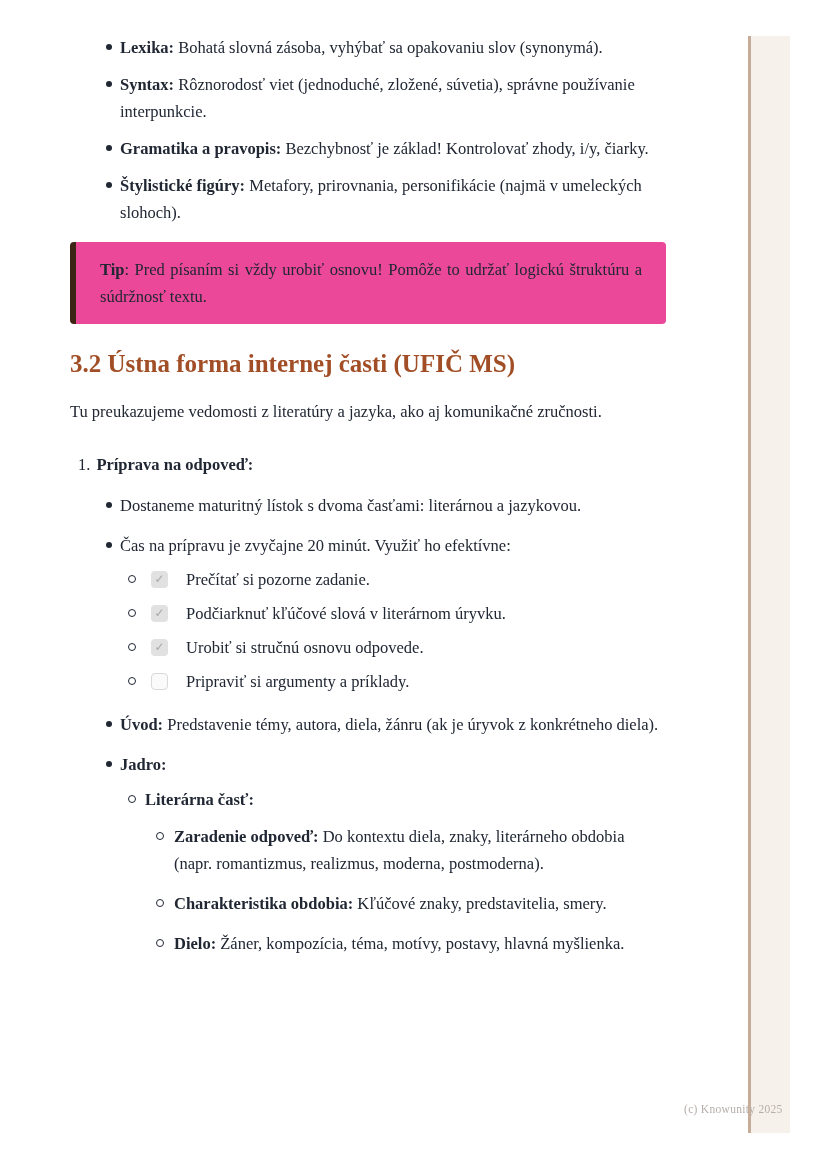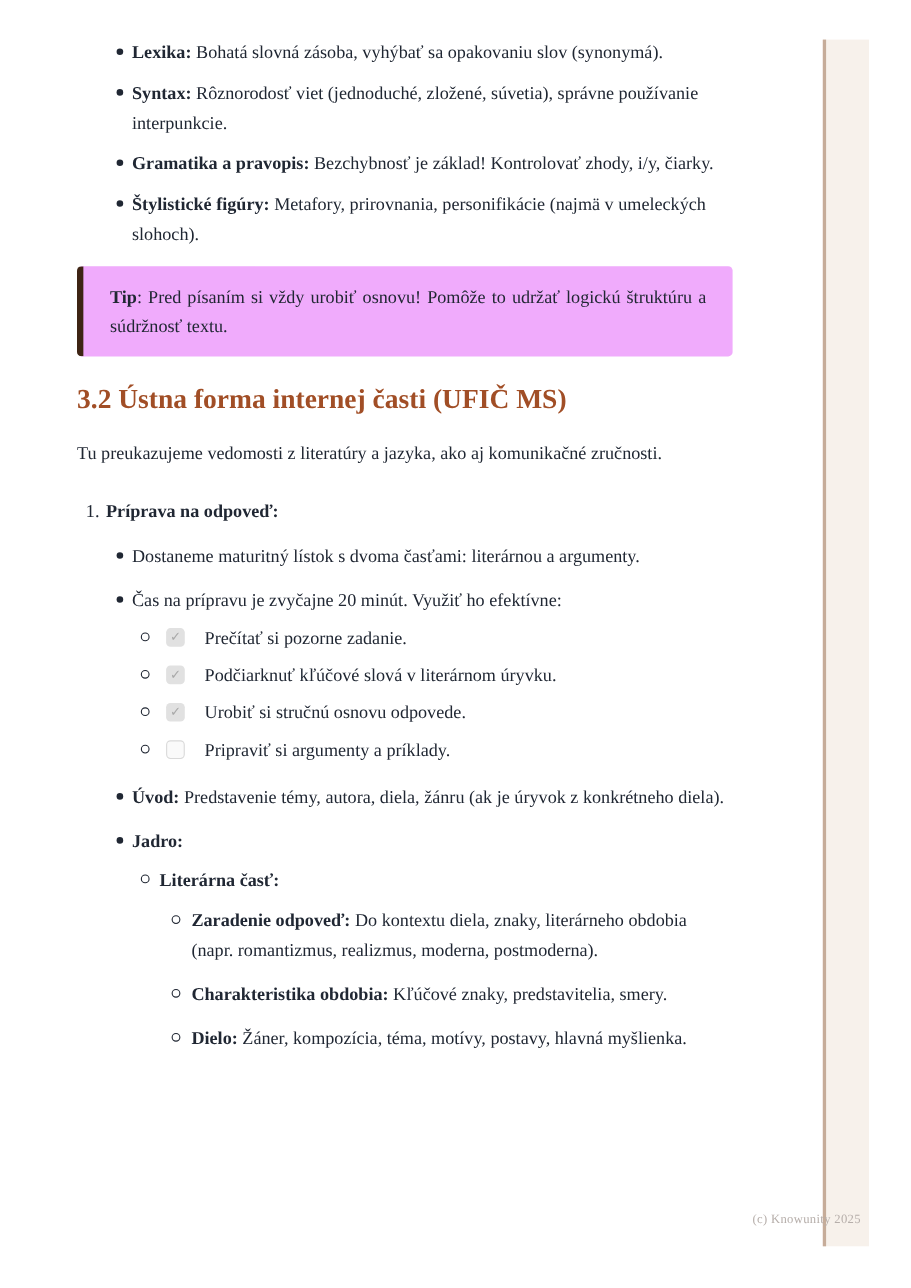--- a/index.html
+++ b/index.html
@@ -33,21 +33,21 @@
   .top-list > li { position:relative; padding-left:50px; margin-bottom:10px; }
   .disc {
     position:absolute; left:36px; top:10px;
     width:6px; height:6px; border-radius:50%;
     background:#202733;
   }
 
   
   .tip-box {
     margin-top:16px;
-    background:#f0abfc;
+    background:#ec4899;
     border-left:6px solid #3e2414;
     border-radius:4px;
     padding:14px 24px;
     text-align:justify;
   }
 
   
   .section-heading {
     margin:24px 0 0 0;
     font-size:25px;
@@ -146,21 +146,21 @@
 
     <ol class="num-list">
 
       <li class="num-item">
         <div class="num-head">
           <span class="num">1.</span><span>Príprava na odpoveď:</span>
         </div>
         <ul class="sub-bullets">
           <li>
             <span class="disc"></span>
-            <span>Dostaneme maturitný lístok s dvoma časťami: literárnou a argumenty.</span>
+            <span>Dostaneme maturitný lístok s dvoma časťami: literárnou a jazykovou.</span>
           </li>
           <li>
             <span class="disc"></span>
             <span>Čas na prípravu je zvyčajne 20 minút. Využiť ho efektívne:</span>
             <ul class="checklist">
               <li>
                 <span class="circle"></span>
                 <span class="checkbox" data-checked="true">✓</span>
                 <span>Prečítať si pozorne zadanie.</span>
               </li>

